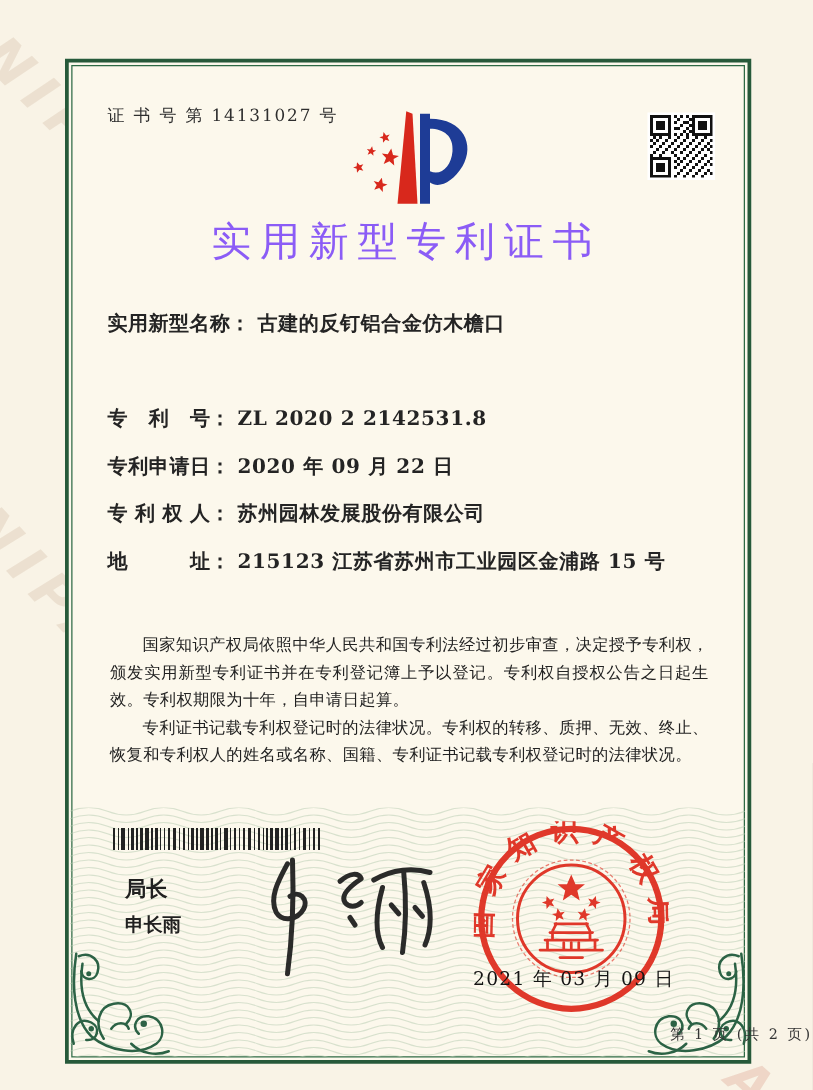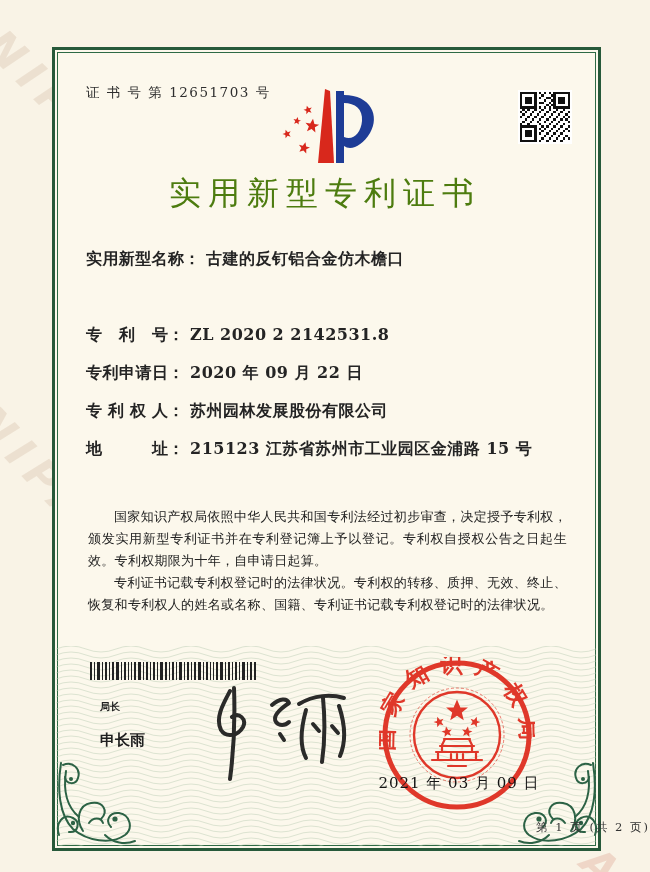--- a/index.html
+++ b/index.html
@@ -30,39 +30,39 @@
   .waves{position:absolute;left:56px;top:646px;pointer-events:none;}
   .corner{position:absolute;top:761px;pointer-events:none;}
   .corner-l{left:53px;}
   .corner-r{left:509px;transform:scaleX(-1);}
   
   .cert-no{position:absolute;left:86px;top:84px;font-size:13.5px;letter-spacing:1.5px;color:#2e2e2e;}
   .logo{position:absolute;left:272px;top:80px;}
   .qr{position:absolute;left:518px;top:90px;background:#fff;padding:2px;}
   .title{
     position:absolute;left:0;top:172px;width:650px;text-align:center;
-    font-size:32px;letter-spacing:7px;color:#4d7c0f;font-weight:500;
+    font-size:32px;letter-spacing:7px;color:#8b5cf6;font-weight:500;
   }
   
   .field-row{position:absolute;left:86px;font-size:16px;white-space:nowrap;color:#242424;font-weight:bold;}
   .f-label{display:inline-block;width:82px;text-align:justify;text-align-last:justify;vertical-align:top;}
   .f-label.wide{width:98px;}
   .f-sep{display:inline-block;margin-right:6px;}
   .f-value{letter-spacing:.5px;}
   .pair2{display:inline-block;position:absolute;left:244px;top:0;white-space:nowrap;}
   
   .paras{
     position:absolute;left:88px;top:506px;width:479px;
     font-size:13px;line-height:22px;color:#222;
     text-align:justify;letter-spacing:.3px;
   }
   .paras p{margin:0;text-indent:2em;}
   
   .barcode{position:absolute;left:90px;top:662px;}
-  .director-title{position:absolute;left:100px;top:700px;font-family:"DejaVu Sans","Liberation Sans",sans-serif;font-weight:bold;font-size:10px;color:#202020;}
+  .director-title{position:absolute;left:100px;top:700px;font-family:"DejaVu Sans","Liberation Sans",sans-serif;font-weight:bold;font-size:17px;color:#202020;}
   .director-name{position:absolute;left:100px;top:731px;font-family:"DejaVu Sans","Liberation Sans",sans-serif;font-weight:bold;font-size:15px;color:#202020;}
   .signature{position:absolute;left:188px;top:683px;}
   .seal{position:absolute;left:379px;top:657px;}
   .seal-date{
     position:absolute;left:378px;top:774px;width:162px;text-align:center;
     font-size:15px;color:#141414;letter-spacing:1px;white-space:nowrap;z-index:6;
   }
   .footer{position:absolute;left:0;top:820px;width:650px;text-align:right;font-size:11.5px;color:#333;letter-spacing:2px;}
   .z{z-index:3;}
 </style>
@@ -149,21 +149,21 @@
       <path d="M52,74 C60,82 72,84 82,80"></path>
       <path d="M36,62 C40,56 48,56 50,62"></path>
     </g>
     <g fill="#2c6245">
       <circle cx="62" cy="58" r="2.6"></circle>
         <circle cx="20" cy="62" r="2.2"></circle>
         <circle cx="18" cy="18" r="2"></circle>
     </g>
   </svg>
 
-  <div class="cert-no z">证 书 号 第 12651703 号</div>
+  <div class="cert-no z">证 书 号 第 14131027 号</div>
 
   <svg class="logo z" width="114" height="86" viewBox="0 0 114 86">
     <g fill="#d8281c">
       <use href="#st" transform="translate(36,30) scale(0.9) rotate(-15)"></use>
       <use href="#st" transform="translate(25,41) scale(0.8) rotate(10)"></use>
       <use href="#st" transform="translate(40,46) scale(1.45) rotate(8)"></use>
       <use href="#st" transform="translate(15,54) scale(0.9) rotate(-18)"></use>
       <use href="#st" transform="translate(32,68) scale(1.2) rotate(14)"></use>
       <path d="M53,9 L58,11 L62,83 L46,83 Z"></path>
     </g>

